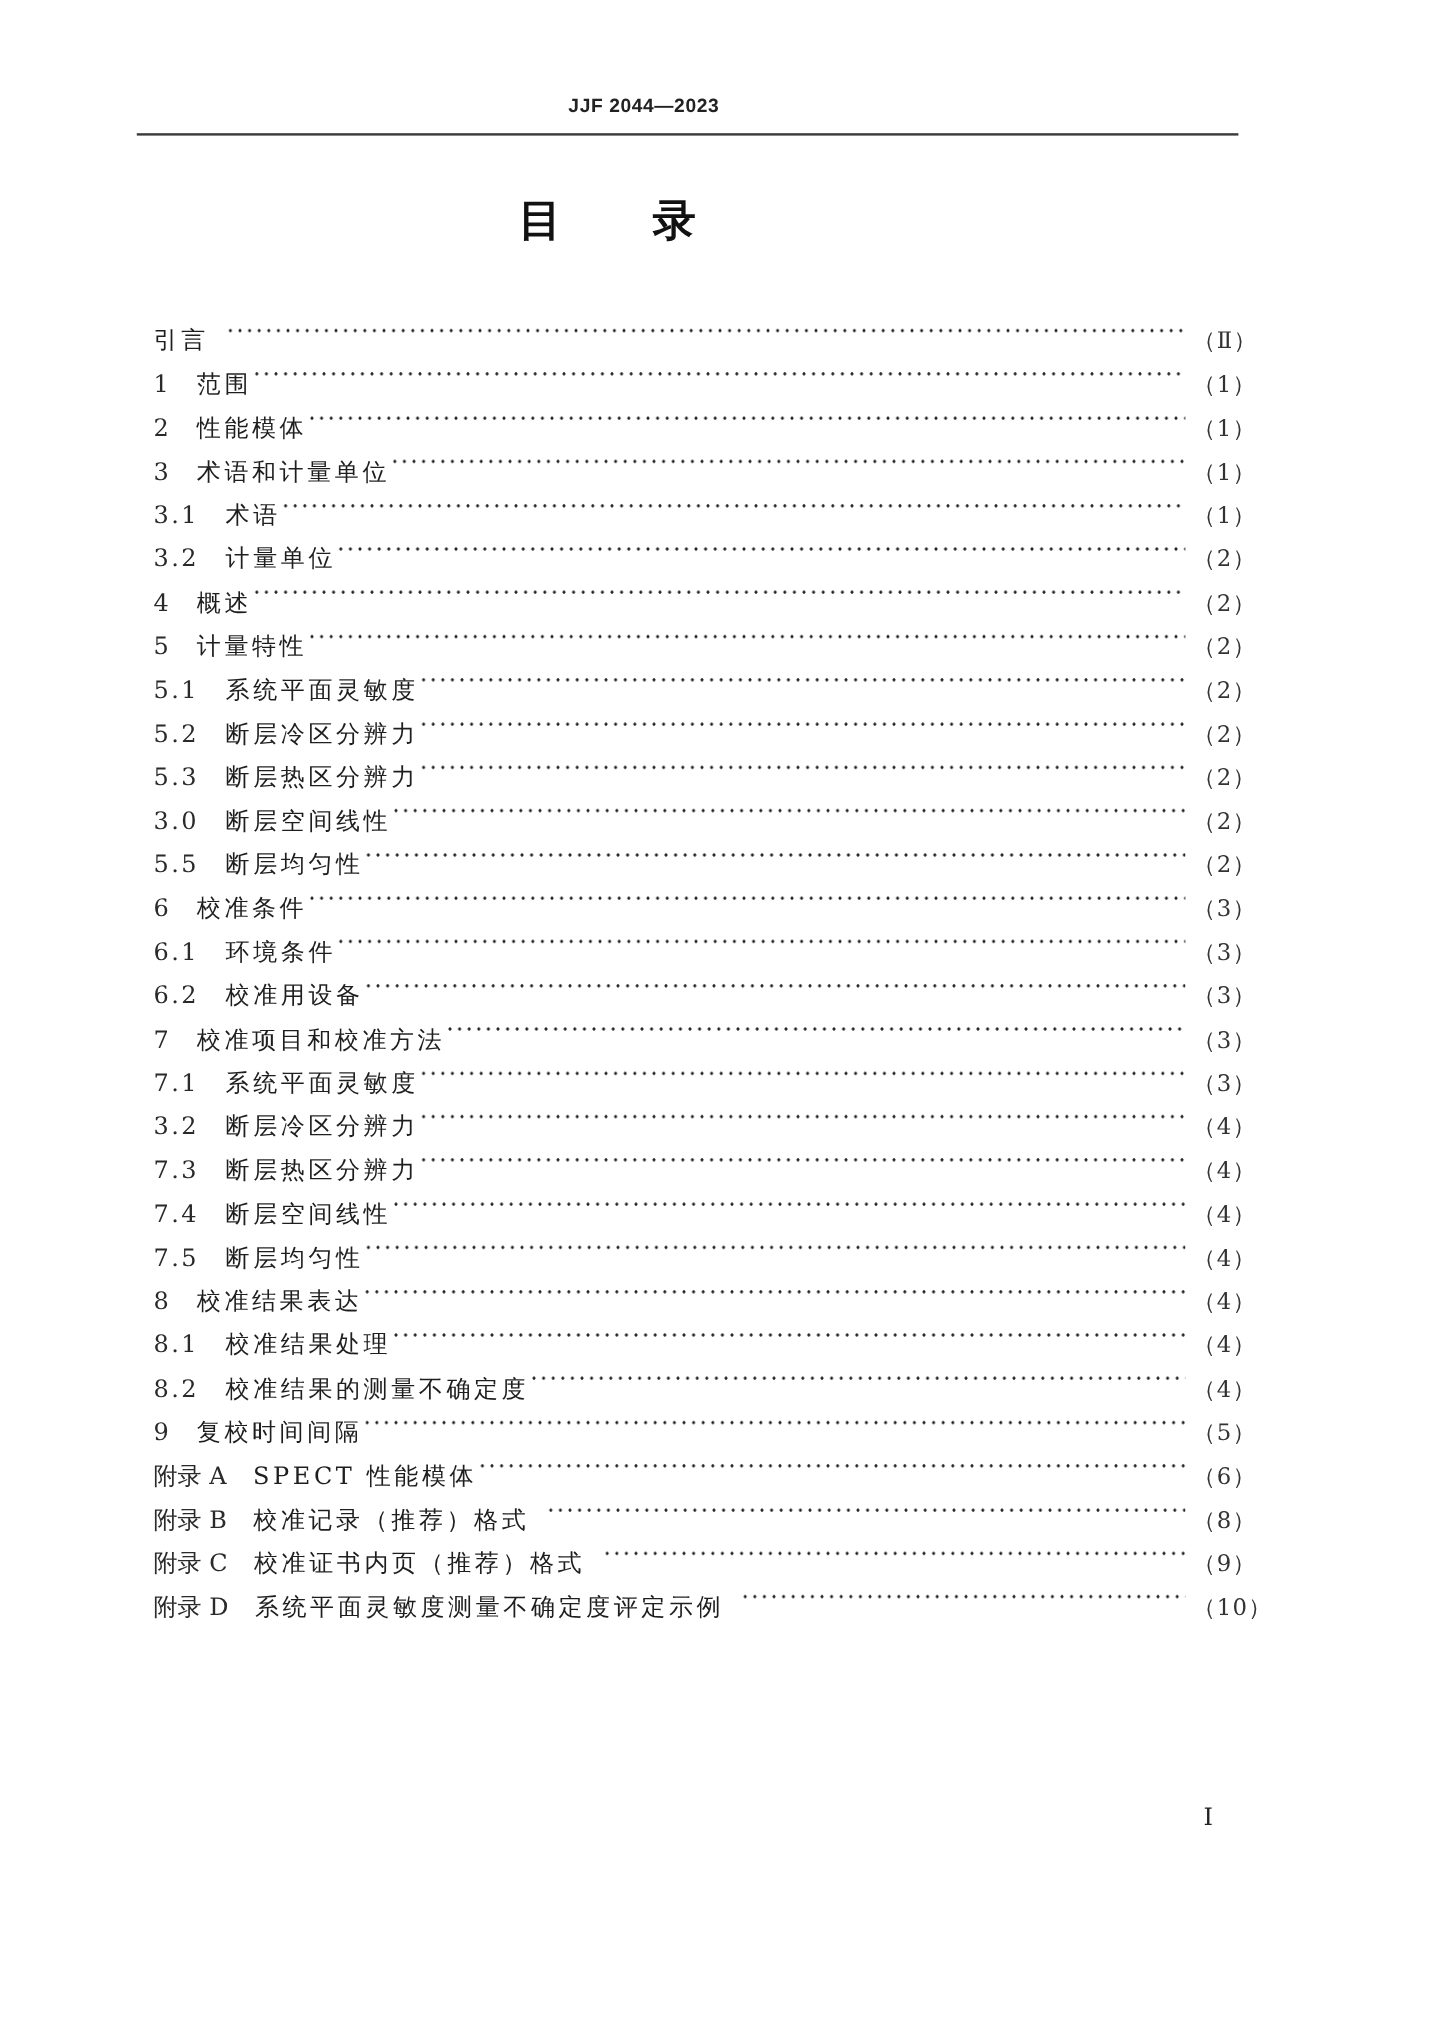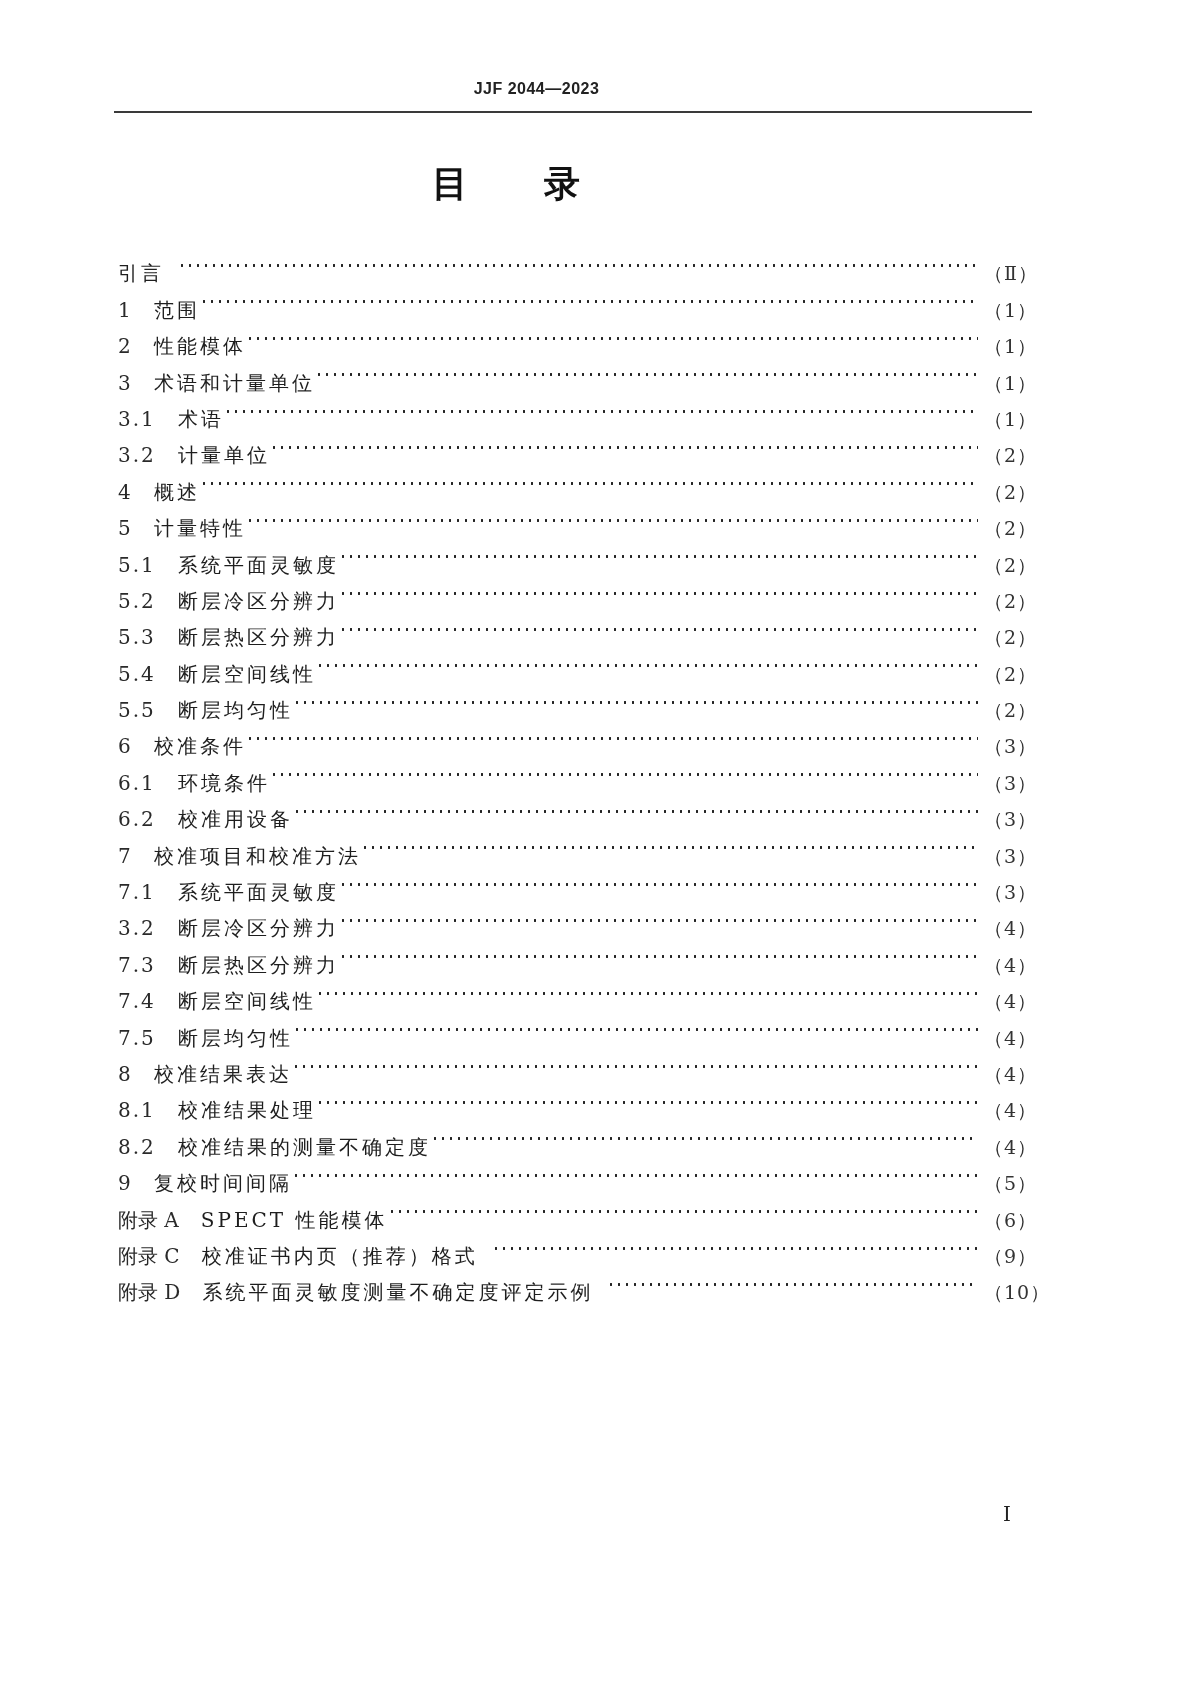--- a/index.html
+++ b/index.html
@@ -46,21 +46,21 @@
       font-weight: bold;
       color: #111;
       letter-spacing: 0;
     }
     .toc-title .ch1 { margin-right: 76px; }
     .toc-list {
       position: absolute;
       left: 114px;
       top: 240px;
       width: 918px;
-      margin: 4px;
+      margin: 14px;
       padding: 0;
       list-style: none;
     }
     .toc-row {
       display: flex;
       align-items: baseline;
       height: 36.4px;
       line-height: 36.4px;
       font-size: 20px;
       white-space: nowrap;
@@ -184,21 +184,21 @@
     <span class="toc-leader"></span>
     <span class="toc-page">（2）</span>
   </li>
   <li class="toc-row">
     <span class="toc-num lvl2">5.3</span>
     <span class="toc-text">断层热区分辨力</span>
     <span class="toc-leader"></span>
     <span class="toc-page">（2）</span>
   </li>
   <li class="toc-row">
-    <span class="toc-num lvl2">5.4</span>
+    <span class="toc-num lvl2">3.0</span>
     <span class="toc-text">断层空间线性</span>
     <span class="toc-leader"></span>
     <span class="toc-page">（2）</span>
   </li>
   <li class="toc-row">
     <span class="toc-num lvl2">5.5</span>
     <span class="toc-text">断层均匀性</span>
     <span class="toc-leader"></span>
     <span class="toc-page">（2）</span>
   </li>
@@ -280,20 +280,26 @@
     <span class="toc-leader"></span>
     <span class="toc-page">（5）</span>
   </li>
   <li class="toc-row">
     <span class="toc-num app">附录 A</span>
     <span class="toc-text">SPECT 性能模体</span>
     <span class="toc-leader"></span>
     <span class="toc-page">（6）</span>
   </li>
   <li class="toc-row">
+    <span class="toc-num app">附录 B</span>
+    <span class="toc-text gap-after">校准记录（推荐）格式</span>
+    <span class="toc-leader"></span>
+    <span class="toc-page">（8）</span>
+  </li>
+  <li class="toc-row">
     <span class="toc-num app">附录 C</span>
     <span class="toc-text gap-after">校准证书内页（推荐）格式</span>
     <span class="toc-leader"></span>
     <span class="toc-page">（9）</span>
   </li>
   <li class="toc-row">
     <span class="toc-num app">附录 D</span>
     <span class="toc-text gap-after">系统平面灵敏度测量不确定度评定示例</span>
     <span class="toc-leader"></span>
     <span class="toc-page">（10）</span>

